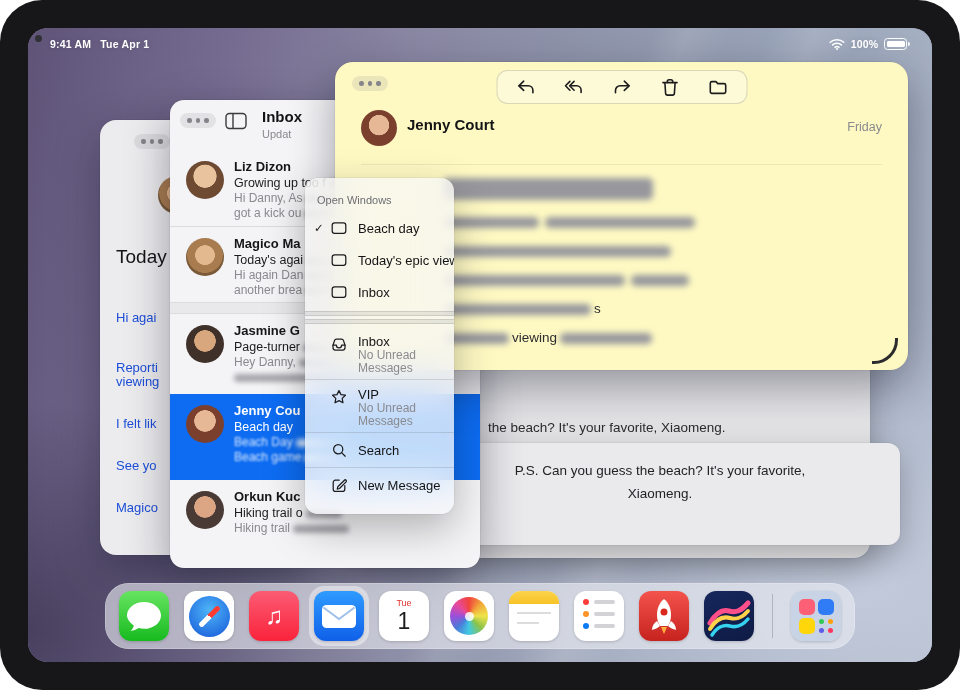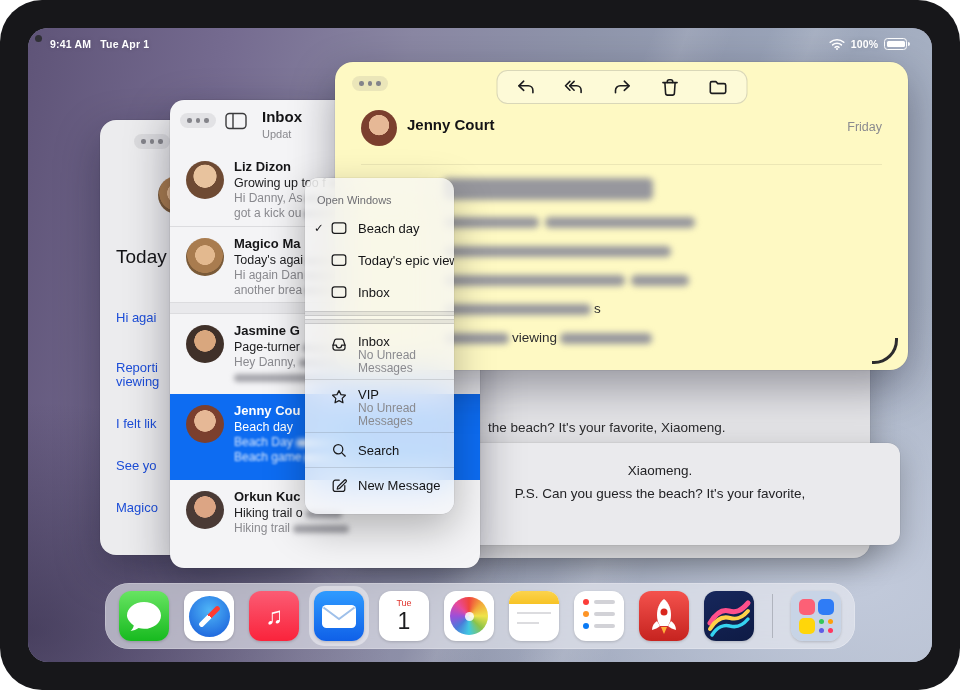--- a/index.html
+++ b/index.html
@@ -147,22 +147,22 @@
       <div class="a-line" style="top:338px">See yo</div>
       <div class="a-line" style="top:380px">Magico</div>
     </div>
 
     <div class="win win-e">
       <div class="e-line">the beach? It's your favorite, Xiaomeng.</div>
     </div>
 
     <div class="win win-c">
       <div class="c-text">
+        <div>P.S. Can you guess the beach? It's your favorite,</div>
         <div>Xiaomeng.</div>
-        <div>P.S. Can you guess the beach? It's your favorite,</div>
       </div>
     </div>
 
     <div class="win win-b">
       <div class="win-dots">
           <i></i>
           <i></i>
           <i></i>
         </div>
       <span class="b-sidebar-icon">

